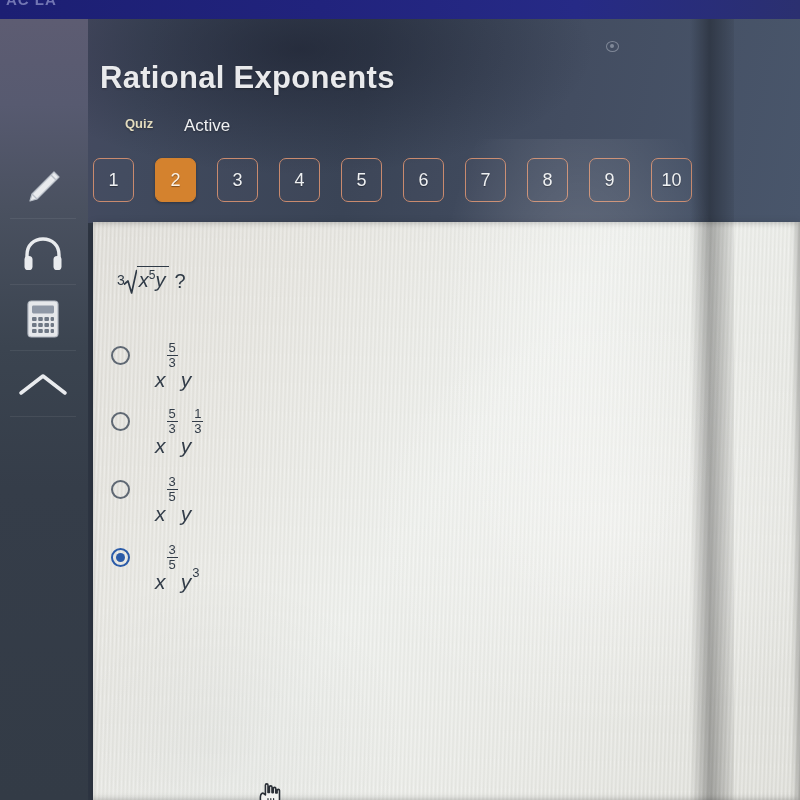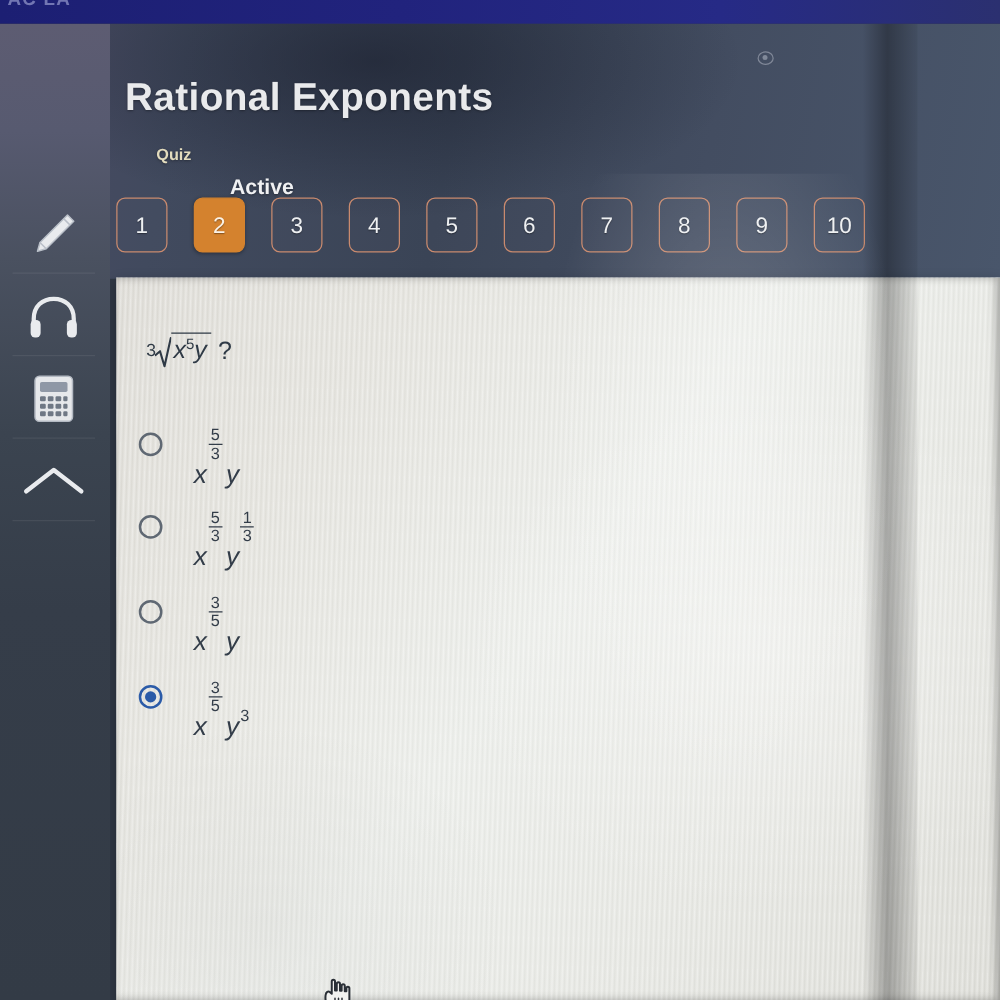--- a/index.html
+++ b/index.html
@@ -109,24 +109,23 @@
     font-size: 13px;
     font-weight: bold;
     color: #e3dcbe;
     text-shadow: 0 1px 2px rgba(0,0,0,.35);
     margin-left: 25px;
   }
   .subrow .status-label {
     position: absolute;
     left: 84px; top: 0;
     font-size: 17px;
-    font-weight: bold;
+    font-weight: normal;
     color: #f0f1f3;
     text-shadow: 0 1px 2px rgba(0,0,0,.35);
-    margin-top: 24px;
   }
 
   
   .pager {
     position: absolute;
     left: 93px; top: 139px;
     width: 620px; height: 44px;
   }
   .pager-btn {
     position: absolute;

